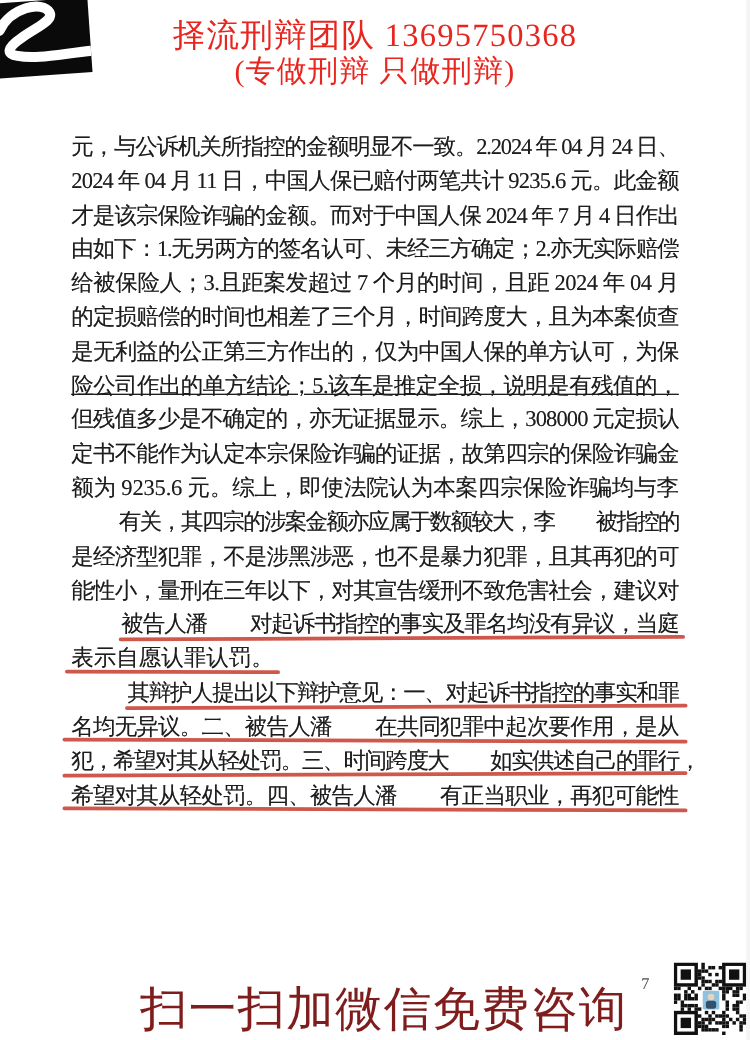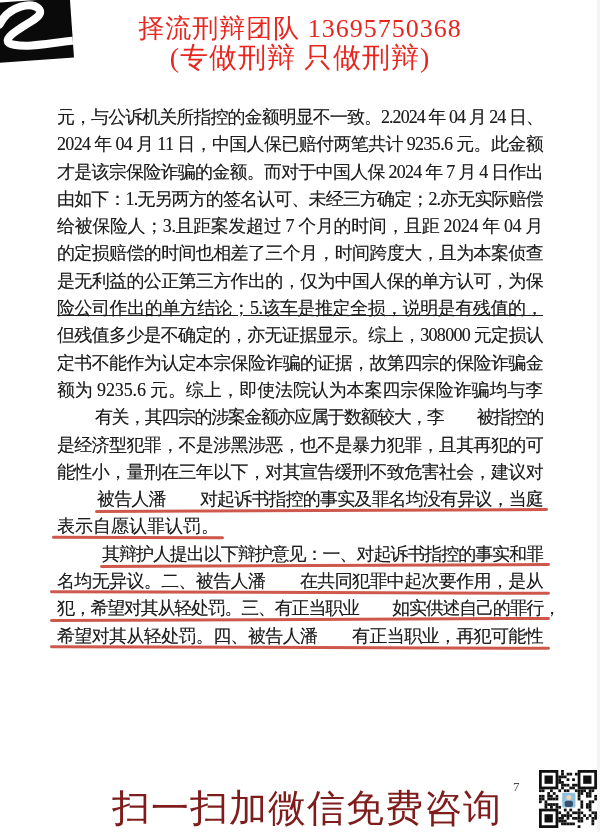--- a/index.html
+++ b/index.html
@@ -10,21 +10,21 @@
   }
   
   .logo{
     position:absolute;left:-6px;top:3px;width:76px;height:60px;
     background:#0a0a0a;transform:rotate(-4deg);transform-origin:left top;
   }
   .logo svg{position:absolute;left:0;top:0;}
   
   .letterhead{position:absolute;left:0;right:0;top:0;text-align:center;color:#e7261f;}
   .lh1{font-size:26px;line-height:31px;margin-top:13px;letter-spacing:1px;}
-  .lh2{font-size:28px;line-height:28px;letter-spacing:1px;}
+  .lh2{font-size:24px;line-height:28px;letter-spacing:1px;}
   
   .docbody{
     position:absolute;left:57px;top:104px;width:486px;
     font-size:18px;line-height:27.3px;color:#1d1d1d;
     text-shadow:0 0 .4px rgba(40,40,40,.55);
   }
   .bline{position:relative;height:27.3px;white-space:nowrap;}
   .ltext{display:inline-block;white-space:pre;}
   .uline{
     position:absolute;top:23px;height:3px;background:#c94639;border-radius:2px;opacity:.9;
@@ -66,21 +66,21 @@
       <div class="bline"><span class="ltext" style="letter-spacing: -0.703125px;">但残值多少是不确定的，亦无证据显示。综上，308000 元定损认</span></div>
       <div class="bline"><span class="ltext" style="letter-spacing: -0.642857px;">定书不能作为认定本宗保险诈骗的证据，故第四宗的保险诈骗金</span></div>
       <div class="bline"><span class="ltext" style="letter-spacing: -0.140625px;">额为 9235.6 元。综上，即使法院认为本案四宗保险诈骗均与李</span></div>
       <div class="bline" style="padding-left: 38px;"><span class="ltext" style="letter-spacing: -1.40741px;">有关，其四宗的涉案金额亦应属于数额较大，李　　被指控的</span></div>
       <div class="bline"><span class="ltext" style="letter-spacing: -0.642857px;">是经济型犯罪，不是涉黑涉恶，也不是暴力犯罪，且其再犯的可</span></div>
       <div class="bline"><span class="ltext" style="letter-spacing: -0.642857px;">能性小，量刑在三年以下，对其宣告缓刑不致危害社会，建议对</span></div>
       <div class="bline" style="padding-left: 40px;"><span class="ltext" style="letter-spacing: -0.846154px;">被告人潘　　对起诉书指控的事实及罪名均没有异议，当庭</span><div class="uline" style="left: 38px; width: 453px; background: rgb(201, 70, 57); transform: rotate(-0.25deg);"></div></div>
       <div class="bline"><span class="ltext">表示自愿认罪认罚。</span><div class="uline" style="left: -5px; width: 172px; background: rgb(201, 70, 57); transform: rotate(0.2deg);"></div></div>
       <div class="bline" style="padding-left: 45px;"><span class="ltext" style="letter-spacing: -1.03846px;">其辩护人提出以下辩护意见：一、对起诉书指控的事实和罪</span><div class="uline" style="left: 43px; width: 450px; background: rgb(201, 70, 57); transform: rotate(-0.25deg);"></div></div>
       <div class="bline"><span class="ltext" style="letter-spacing: -0.642857px;">名均无异议。二、被告人潘　　在共同犯罪中起次要作用，是从</span><div class="uline" style="left: -7px; width: 500px; background: rgb(201, 70, 57); transform: rotate(0.2deg);"></div></div>
-      <div class="bline"><span class="ltext" style="letter-spacing: -1.24138px;">犯，希望对其从轻处罚。三、有正当职业　　如实供述自己的罪行，</span><div class="uline" style="left: -7px; width: 500px; background: rgb(201, 70, 57); transform: rotate(-0.25deg);"></div></div>
+      <div class="bline"><span class="ltext" style="letter-spacing: -1.24138px;">犯，希望对其从轻处罚。三、时间跨度大　　如实供述自己的罪行，</span><div class="uline" style="left: -7px; width: 500px; background: rgb(201, 70, 57); transform: rotate(-0.25deg);"></div></div>
       <div class="bline"><span class="ltext" style="letter-spacing: -0.642857px;">希望对其从轻处罚。四、被告人潘　　有正当职业，再犯可能性</span><div class="uline" style="left: -7px; width: 500px; background: rgb(201, 70, 57); transform: rotate(0.2deg);"></div></div>
     </div>
 
   <div class="cta">扫一扫加微信免费咨询</div>
   <div class="pageno">7</div>
   <div class="qr"><svg viewBox="0 0 21 21" width="58" height="58">
         <rect x="0" y="0" width="21" height="21" fill="#ffffff"></rect>
         <rect x="8" y="0" width="1" height="1" fill="#111111"></rect>
         <rect x="8" y="1" width="1" height="1" fill="#111111"></rect>
         <rect x="10" y="1" width="1" height="1" fill="#111111"></rect>

